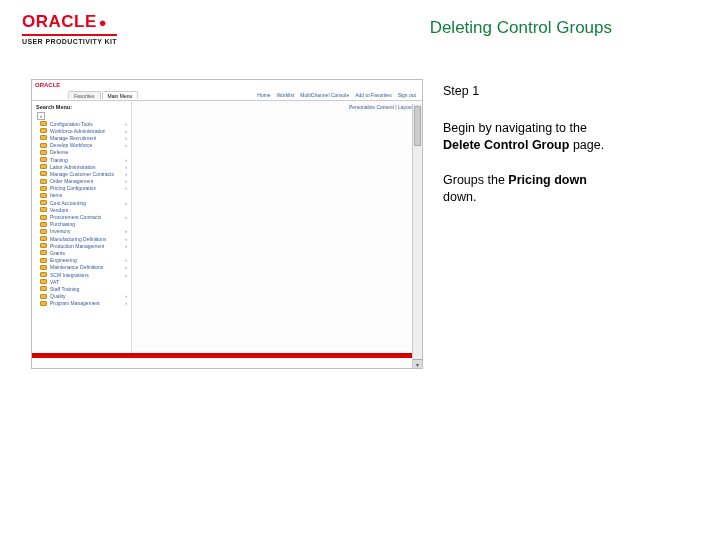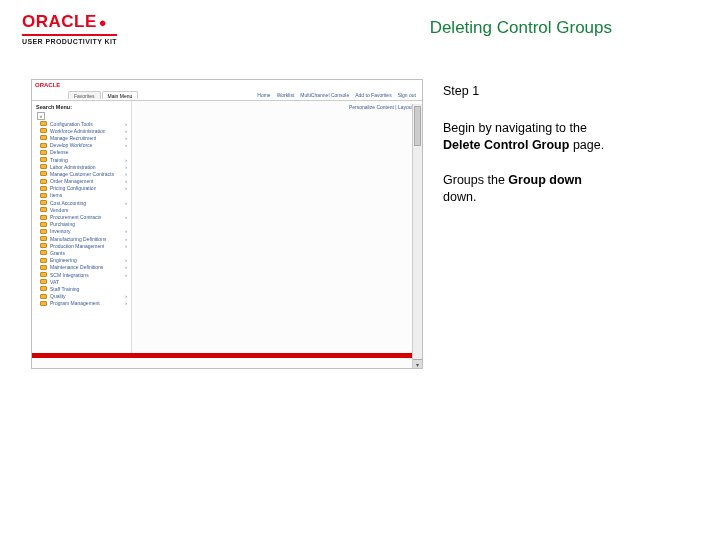--- a/index.html
+++ b/index.html
@@ -240,18 +240,18 @@
         <div class="shot-scroll-down">▾</div>
       </div>
     </div>
 
     <div class="instr">
       <div class="step">Step 1</div>
       <div class="para">
         <span>Begin by navigating to the </span><b>Delete Control Group</b><span> page.</span>
       </div>
       <div class="para">
-        <span>Groups the </span><b>Group down</b><span> down.</span>
+        <span>Groups the </span><b>Pricing down</b><span> down.</span>
       </div>
     </div>
 
   </div>
 </div>
 
 </body></html>

